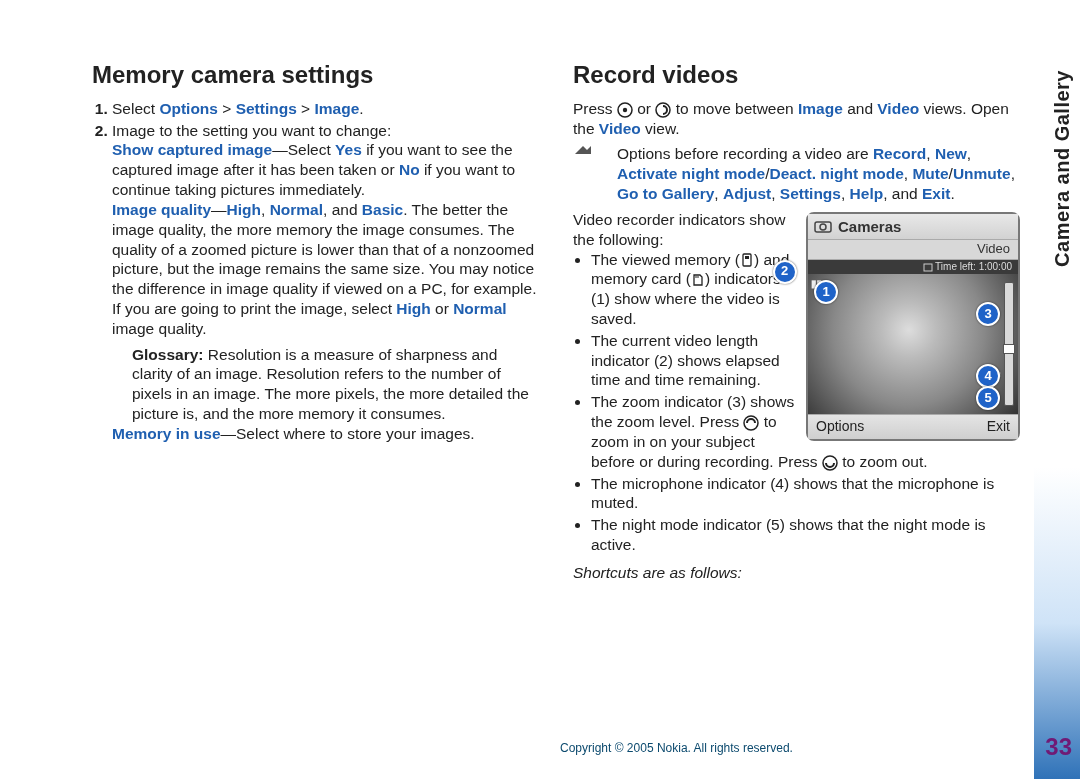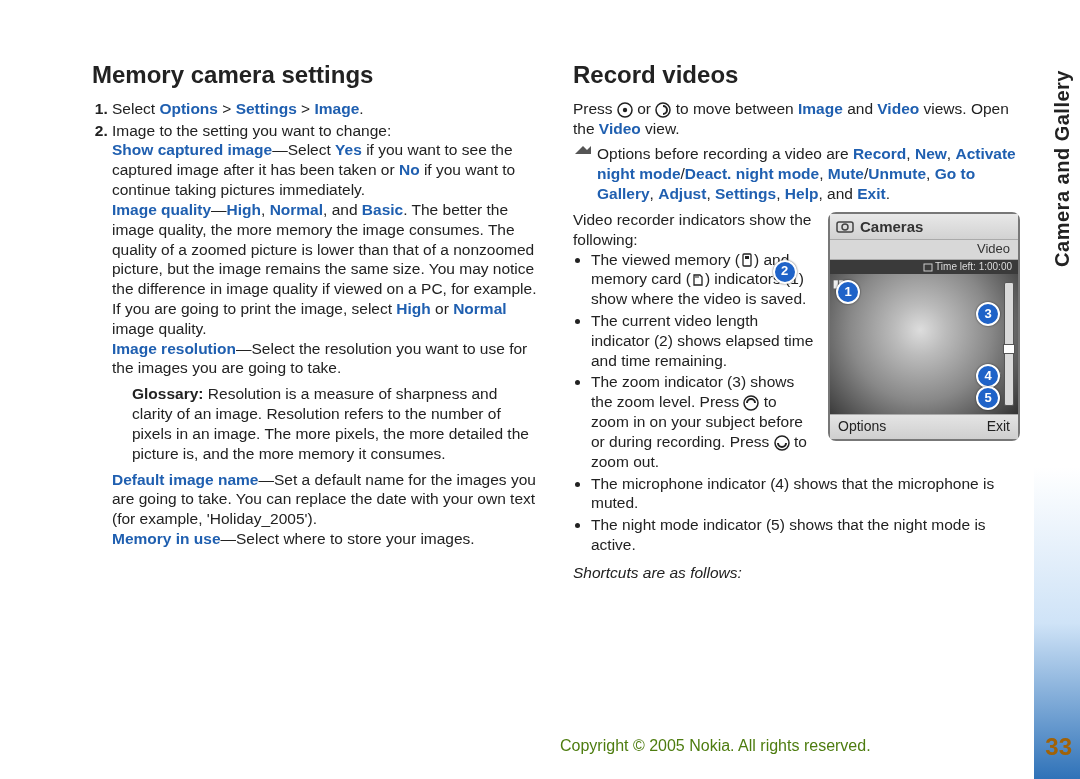--- a/index.html
+++ b/index.html
@@ -36,28 +36,28 @@
     font-weight: bold;
     color: #222;
     letter-spacing: 0.5px;
   }
   .page-number {
     position: absolute;
     right: 8px;
     bottom: 18px;
     font-size: 24px;
     font-weight: bold;
-    color: #a16207;
+    color: #701a75;
   }
   .copyright {
     position: absolute;
     left: 560px;
     bottom: 24px;
-    font-size: 16px;
-    color: #4d7c0f;
+    font-size: 12px;
+    color: #0c4a6e;
   }
   .columns {
     position: absolute;
     left: 92px;
     top: 60px;
     right: 60px;
     bottom: 60px;
     display: flex;
     gap: 34px;
   }
@@ -84,29 +84,29 @@
   }
   ol.numlist > li { margin-bottom: 2px; }
   .hang {
     padding-left: 20px;
   }
   ul.bullets {
     margin: 0;
     padding-left: 18px;
   }
   ul.bullets li { margin-bottom: 2px; }
-  .tip-row { display:flex; gap:4px; margin-top:6px; margin-bottom:6px;}
+  .tip-row { display:flex; gap:24px; margin-top:6px; margin-bottom:6px;}
   .tip-icon {
     width: 20px; height: 20px; flex: none;
     display:flex; align-items:center; justify-content:center;
   }
   .icon-svg { display:inline-block; vertical-align:middle; }
   .phone-shot {
     float: right;
-    width: 192px;
+    width: 214px;
     margin: 2px 0 6px 10px;
     border: 2px solid #777;
     border-radius: 8px;
     background: #e9e9e9;
     box-sizing: border-box;
     font-family: Arial, sans-serif;
   }
   .ps-top {
     background: linear-gradient(#e8e8e8,#d2d2d2);
     border-bottom:1px solid #aaa;
@@ -181,28 +181,22 @@
           <span>Select </span><span class="acc">Options</span><span> &gt; </span><span class="acc">Settings</span><span> &gt; </span><span class="acc">Image</span><span>.</span>
         </li>
         <li>
           <span>Image to the setting you want to change:</span>
           <div>
             <span class="acc">Show captured image</span><span>—Select </span><span class="acc">Yes</span><span> if you want to see the captured image after it has been taken or </span><span class="acc">No</span><span> if you want to continue taking pictures immediately.</span>
           </div>
           <div>
             <span class="acc">Image quality</span><span>—</span><span class="acc">High</span><span>, </span><span class="acc">Normal</span><span>, and </span><span class="acc">Basic</span><span>. The better the image quality, the more memory the image consumes. The quality of a zoomed picture is lower than that of a nonzoomed picture, but the image remains the same size. You may notice the difference in image quality if viewed on a PC, for example. If you are going to print the image, select </span><span class="acc">High</span><span> or </span><span class="acc">Normal</span><span> image quality.</span>
           </div>
-          <div>
-            <span class="acc">Image resolution</span><span>—Select the resolution you want to use for the images you are going to take.</span>
-          </div>
           <div class="hang" style="margin-top:6px;">
             <span class="bold">Glossary:</span><span> Resolution is a measure of sharpness and clarity of an image. Resolution refers to the number of pixels in an image. The more pixels, the more detailed the picture is, and the more memory it consumes.</span>
-          </div>
-          <div style="margin-top:6px;">
-            <span class="acc">Default image name</span><span>—Set a default name for the images you are going to take. You can replace the date with your own text (for example, 'Holiday_2005').</span>
           </div>
           <div>
             <span class="acc">Memory in use</span><span>—Select where to store your images.</span>
           </div>
         </li>
       </ol>
     </div>
 
     <div class="col">
       <h2>Record videos</h2>

